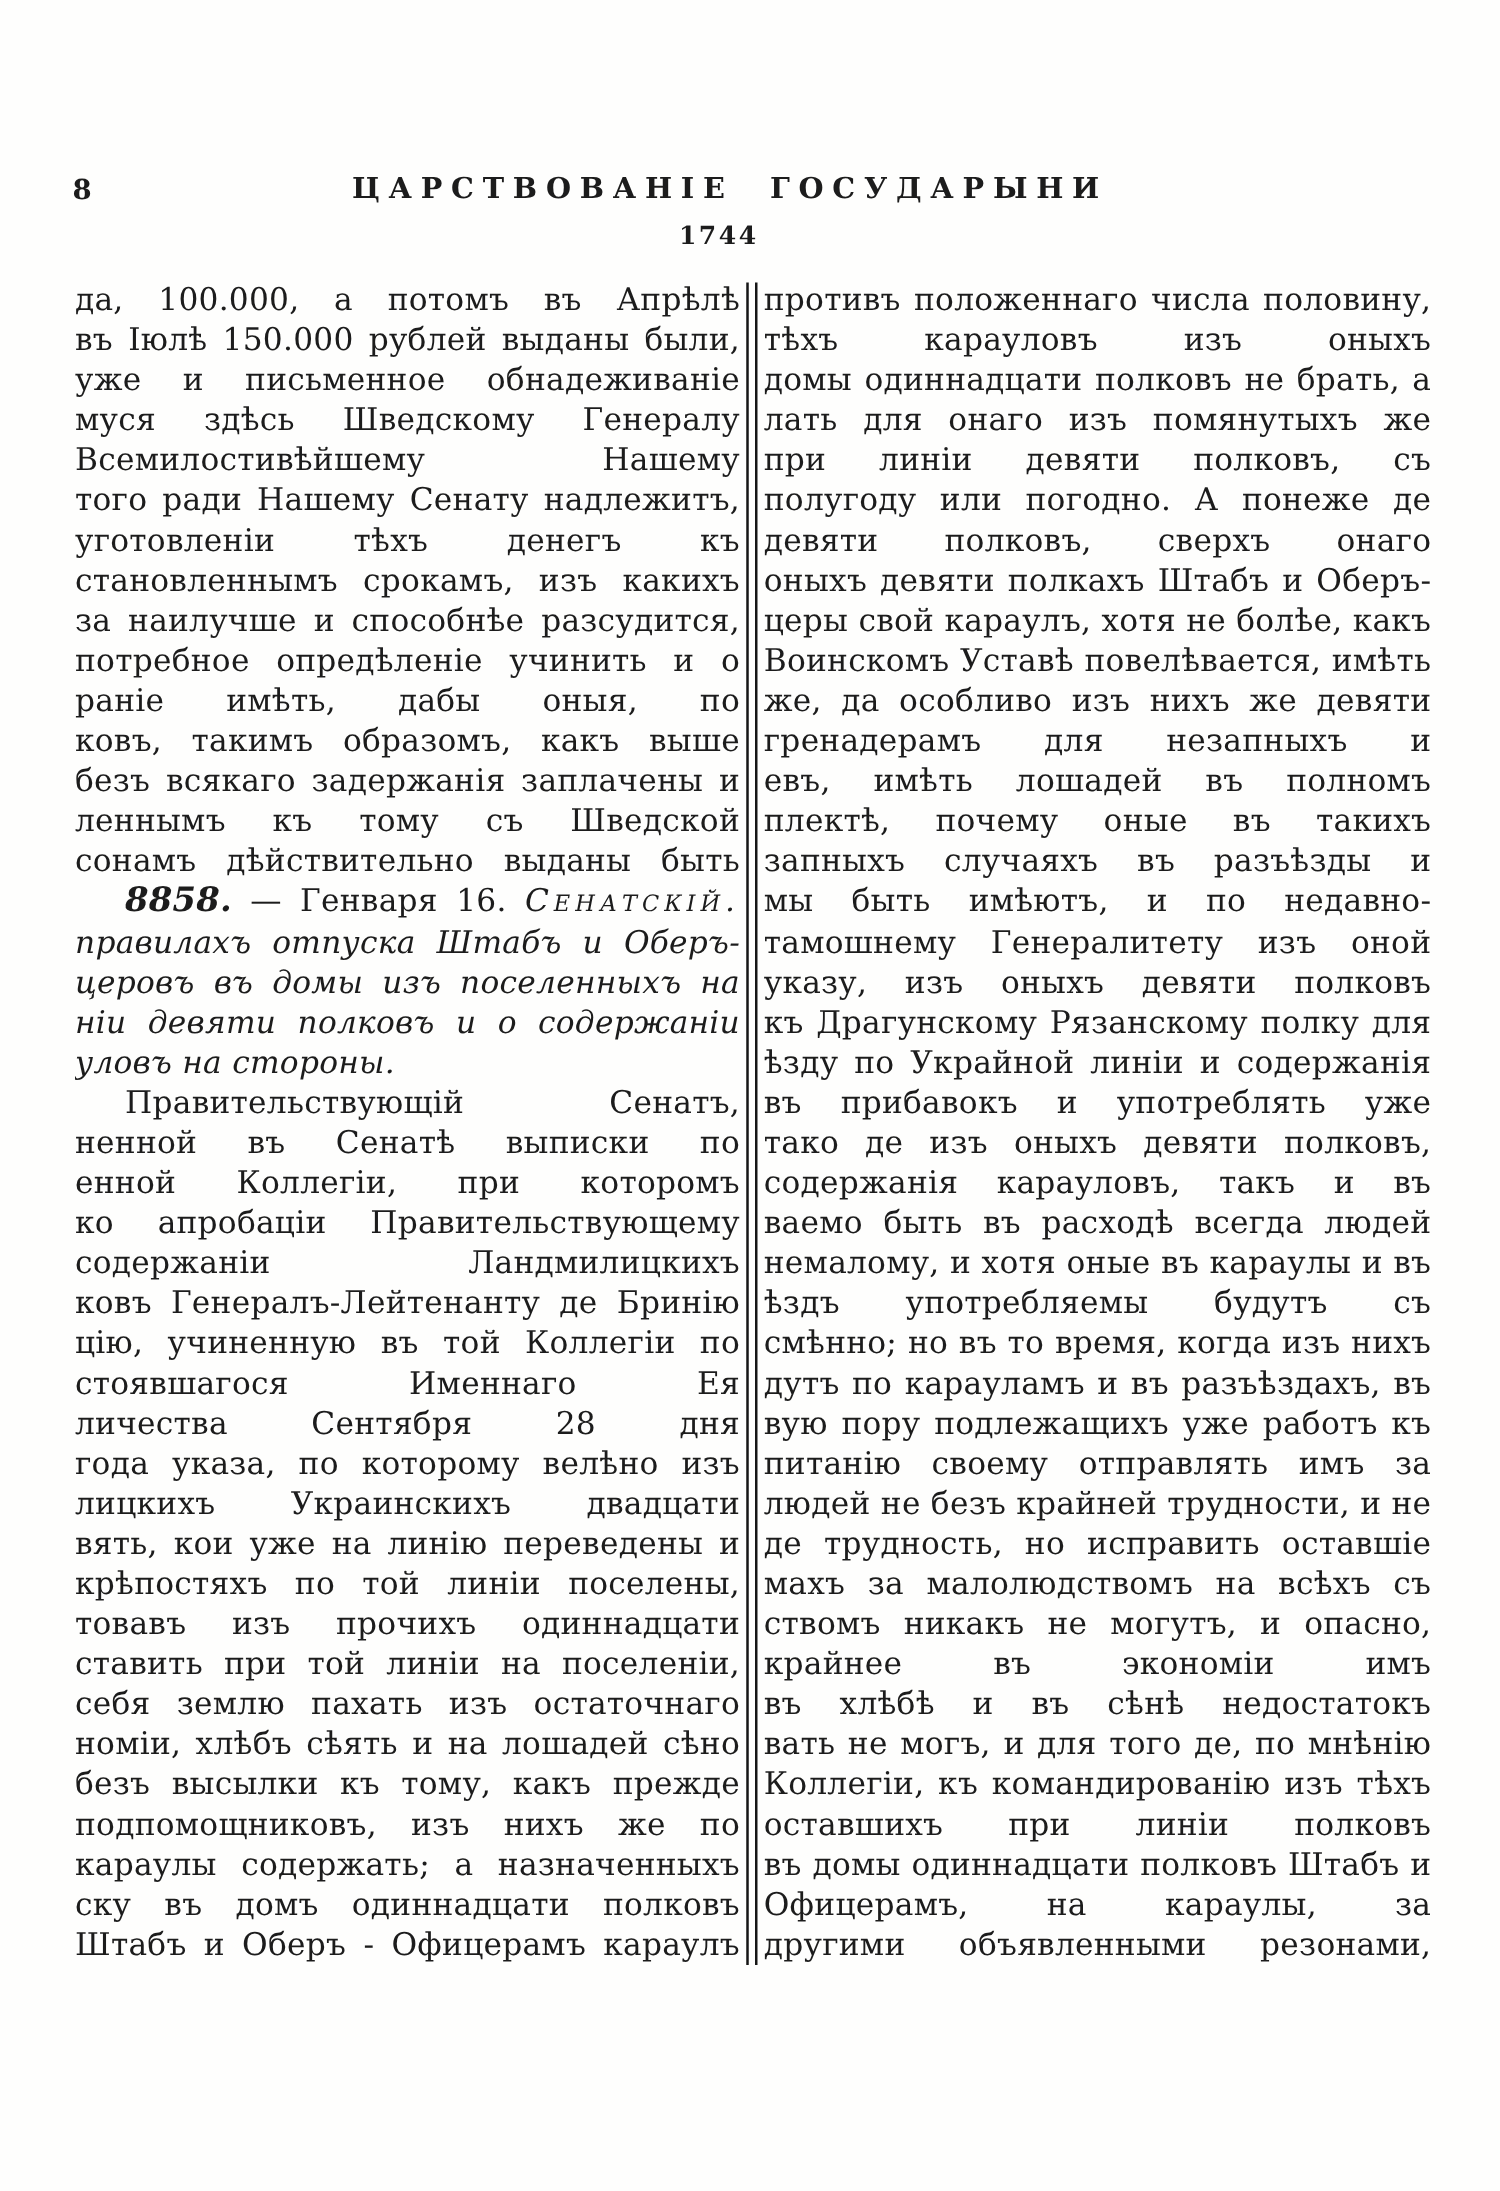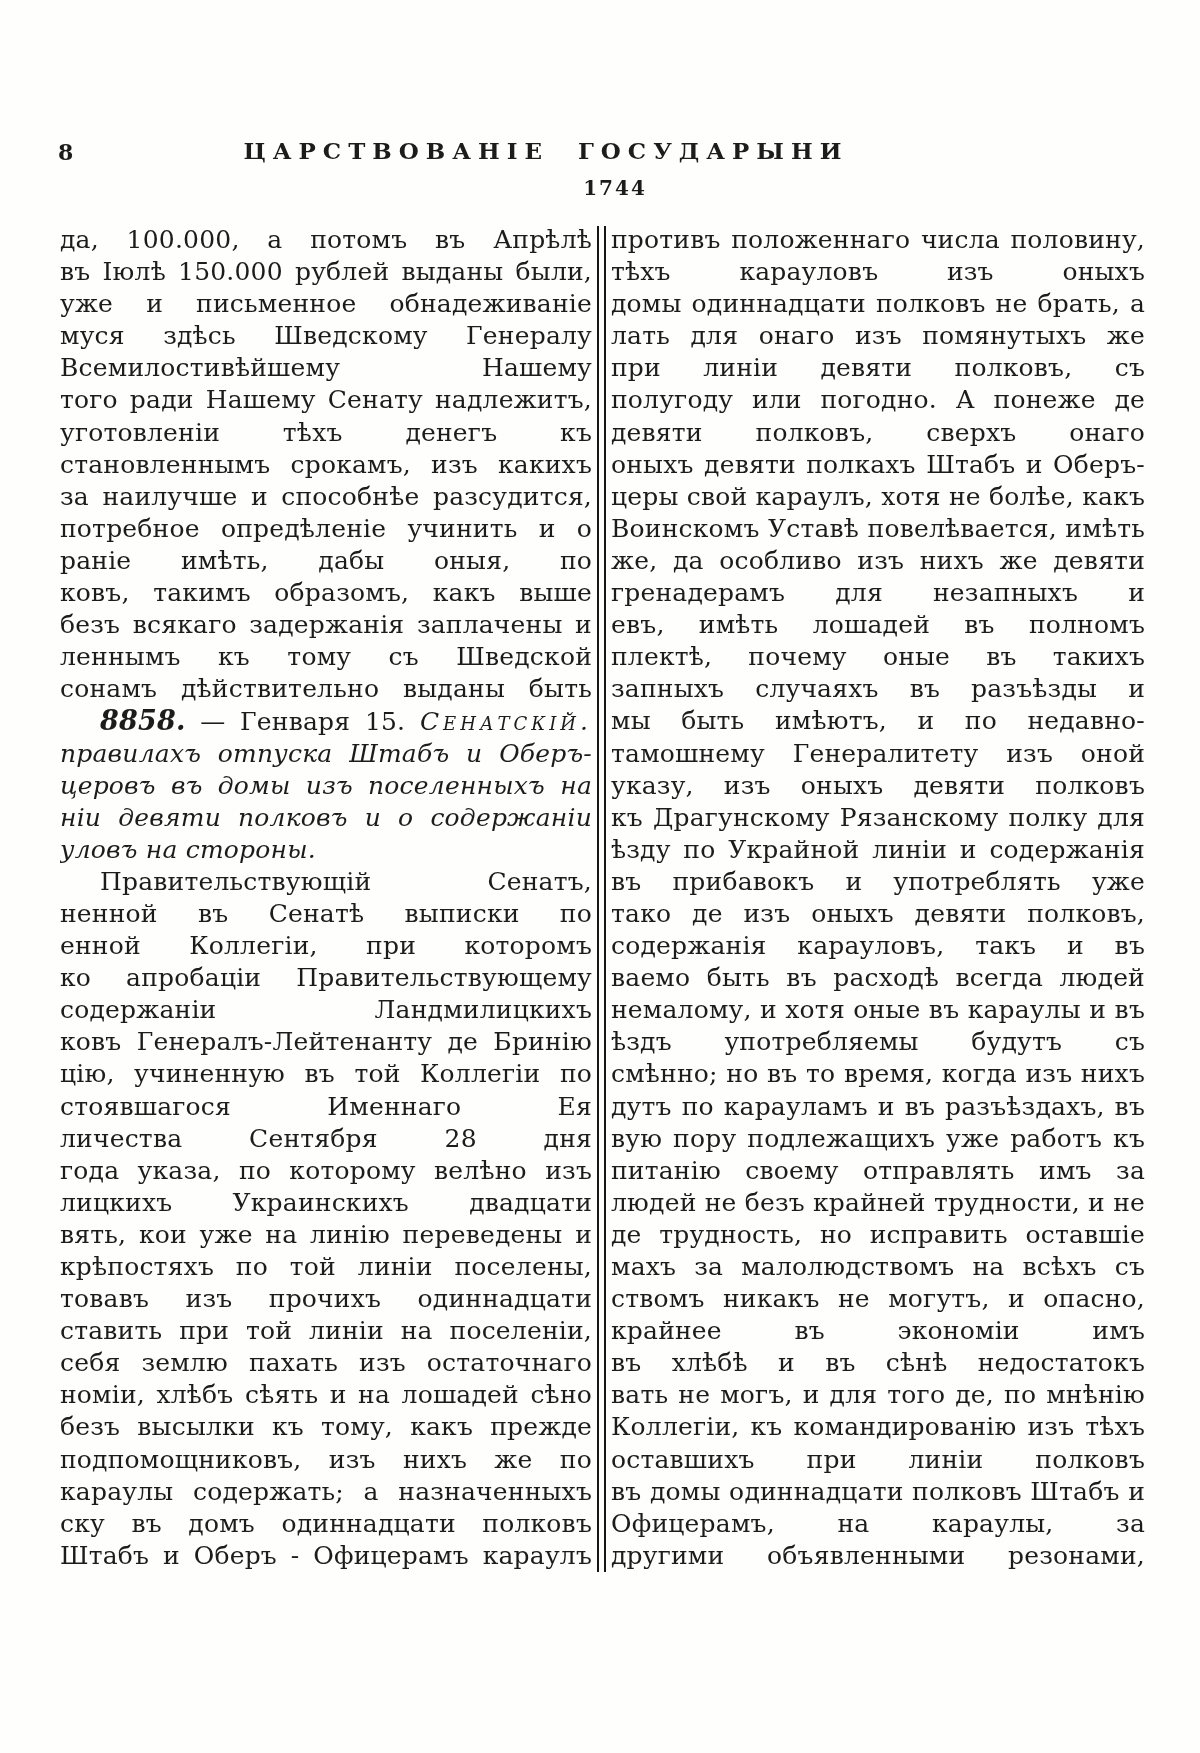--- a/index.html
+++ b/index.html
@@ -29,31 +29,31 @@
     position: absolute;
     left: 0;
     top: 137px;
     width: 1092px;
     text-align: center;
     font-size: 23px;
     font-weight: bold;
     letter-spacing: 7px;
     word-spacing: 14px;
     white-space: nowrap;
+    padding-left: 38px;
   }
   .running-year {
     position: absolute;
     left: 0;
     top: 176px;
     width: 1150px;
     text-align: center;
     font-size: 20px;
     font-weight: bold;
     letter-spacing: 2px;
-    padding-left: 40px;
   }
   
   .columns {
     position: absolute;
     left: 60px;
     top: 224px;
     width: 1081px;
     display: flex;
     align-items: flex-start;
   }
@@ -118,21 +118,21 @@
         <div class="line">того ради Нашему Сенату надлежитъ, о прі-</div>
         <div class="line">уготовленіи тѣхъ денегъ къ помянутымъ по-</div>
         <div class="line">становленнымъ срокамъ, изъ какихъ доходовъ</div>
         <div class="line">за наилучше и способнѣе разсудится, оныя взять,</div>
         <div class="line">потребное опредѣленіе учинить и о томъ ста-</div>
         <div class="line">раніе имѣть, дабы оныя, по наступленіи сро-</div>
         <div class="line">ковъ, такимъ образомъ, какъ выше показано,</div>
         <div class="line">безъ всякаго задержанія заплачены и опредѣ-</div>
         <div class="line">леннымъ къ тому съ Шведской стороны пер-</div>
         <div class="line end">сонамъ дѣйствительно выданы быть могли.</div>
-        <div class="line indent"><span class="p-num">8858.</span><span class="p-plain"> — Генваря 15. </span><span class="p-smallcaps">Сенатскій.</span></div>
+        <div class="line indent"><span class="p-num">8858.</span><span class="p-plain"> — Генваря 16. </span><span class="p-smallcaps">Сенатскій.</span></div>
         <div class="line italic">правилахъ отпуска Штабъ и Оберъ-Офи-</div>
         <div class="line italic">церовъ въ домы изъ поселенныхъ на ли-</div>
         <div class="line italic">ніи девяти полковъ и о содержаніи кара-</div>
         <div class="line italic end">уловъ на стороны.</div>
         <div class="line indent">Правительствующій Сенатъ, слушавъ учи-</div>
         <div class="line">ненной въ Сенатѣ выписки по доношенію Во-</div>
         <div class="line">енной Коллегіи, при которомъ представляютъ</div>
         <div class="line">ко апробаціи Правительствующему Сенату о</div>
         <div class="line">содержаніи Ландмилицкихъ Украинскихъ пол-</div>
         <div class="line">ковъ Генералъ-Лейтенанту де Бринію инструк-</div>

